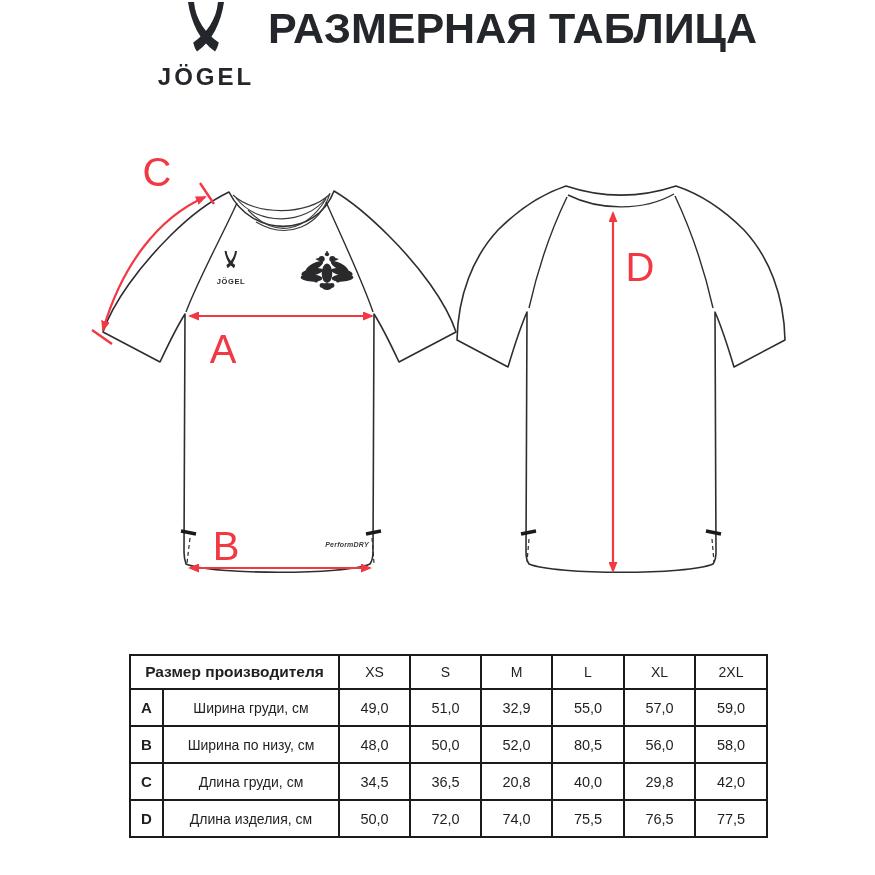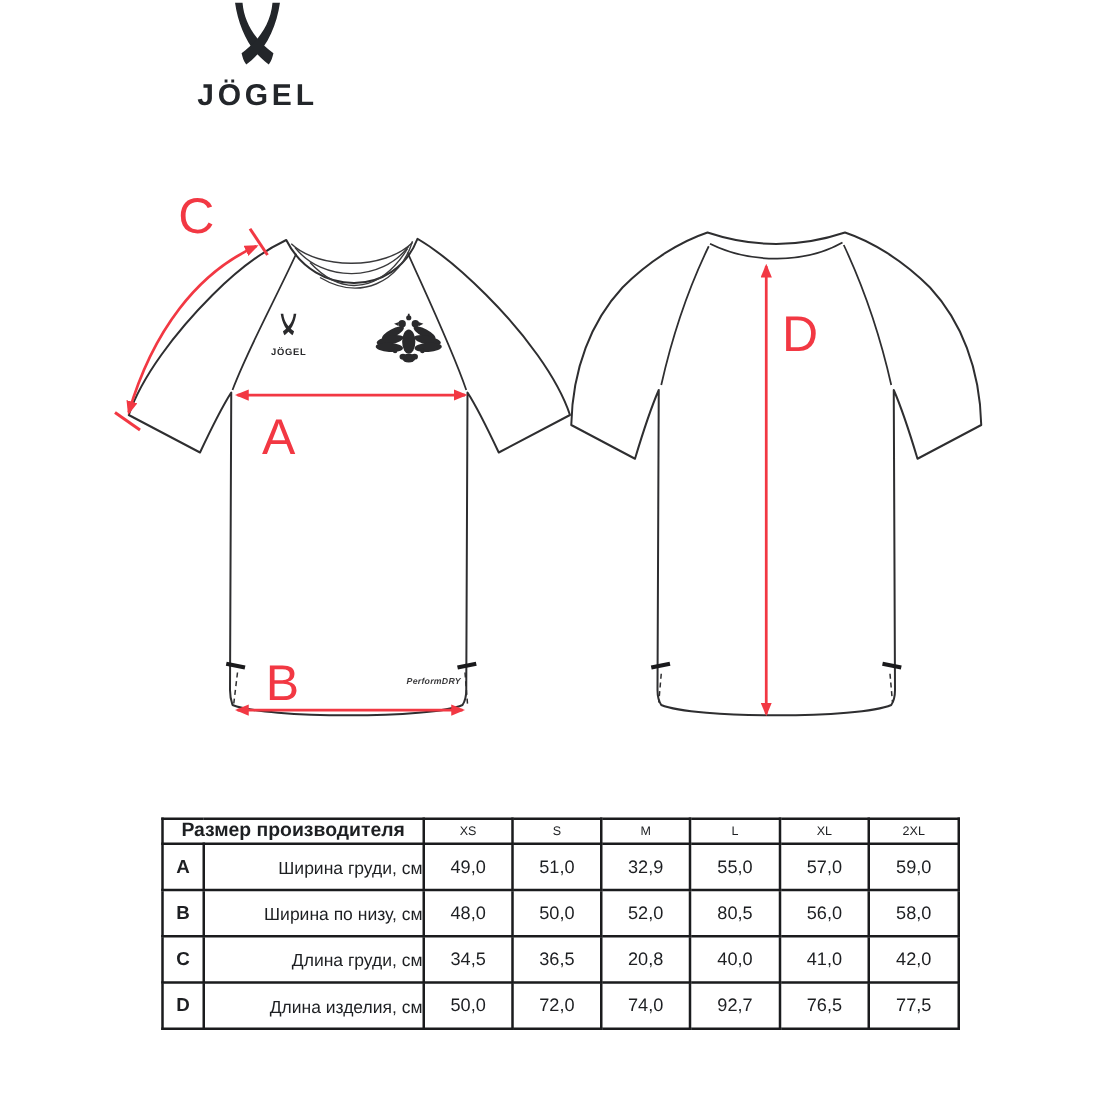--- a/index.html
+++ b/index.html
@@ -25,43 +25,44 @@
   .redtick{stroke:#f23843;stroke-width:2.4;}
   .mlabel{fill:#f23843;font-size:40px;font-family:"Liberation Sans",sans-serif;}
   .chest-brand{fill:#2a2a2c;font-size:7.5px;font-weight:bold;letter-spacing:.6px;}
   .tech{fill:#3a3a3c;font-size:7px;font-weight:bold;font-style:italic;letter-spacing:.2px;}
 
   
   .size-table{position:absolute;left:129px;top:654px;width:637px;
               border-collapse:collapse;table-layout:fixed;}
   .size-table th,.size-table td{border:2px solid #1a1b1d;text-align:center;
               padding:0;font-size:15px;color:#1d1f22;}
-  .size-table tr.hrow{height:20px;}
+  .size-table tr.hrow{height:34px;}
   .size-table tr.drow{height:37px;}
   .size-table .lbl{font-weight:bold;font-size:15.5px;}
-  .size-table .szh{font-weight:normal;font-size:10px;}
+  .size-table .szh{font-weight:normal;font-size:14px;}
   .size-table .letter{font-weight:bold;font-size:15px;}
-  .size-table .desc{text-align:right;font-weight:normal;font-size:14px;}
+  .size-table .desc{text-align:center;font-weight:normal;font-size:14px;}
   .size-table .val{font-weight:normal;font-size:14.5px;}
 </style>
 </head>
 <body>
 
 <div class="page">
 
   <div class="brand">
     <svg width="46" height="60" viewBox="0 0 60 80">
       <g fill="#23262a">
         <path d="M6,0 C10,28 22,52 42,66 C45,62 46,58 47,54 C30,42 16,24 14,0 Z"></path>
         <path d="M54,0 C50,28 38,52 18,66 C15,62 14,58 13,54 C30,42 44,24 46,0 Z"></path>
       </g>
     </svg>
     <div class="brand-text">JÖGEL</div>
   </div>
 
+  <h1 class="page-title">РАЗМЕРНАЯ ТАБЛИЦА</h1>
 
   <svg class="diagram" viewBox="0 145 875 470">
     <defs>
       <marker id="ah" markerWidth="11" markerHeight="9" refX="9" refY="4.5" orient="auto-start-reverse" markerUnits="userSpaceOnUse">
         <path d="M0,0 L11,4.5 L0,9 Z" fill="#f23843"></path>
       </marker>
     </defs>
 
     <g>
       <path class="shirt" d="M229,192
@@ -201,29 +202,29 @@
       <td class="val">56,0</td>
       <td class="val">58,0</td>
     </tr>
     <tr class="drow">
       <th class="letter">C</th>
       <td class="desc">Длина груди, см</td>
       <td class="val">34,5</td>
       <td class="val">36,5</td>
       <td class="val">20,8</td>
       <td class="val">40,0</td>
-      <td class="val">41,0</td>
+      <td class="val">29,8</td>
       <td class="val">42,0</td>
     </tr>
     <tr class="drow">
       <th class="letter">D</th>
       <td class="desc">Длина изделия, см</td>
       <td class="val">50,0</td>
       <td class="val">72,0</td>
       <td class="val">74,0</td>
-      <td class="val">92,7</td>
+      <td class="val">75,5</td>
       <td class="val">76,5</td>
       <td class="val">77,5</td>
     </tr>
   </tbody>
     </table>
 
 </div>
 
 </body></html>

